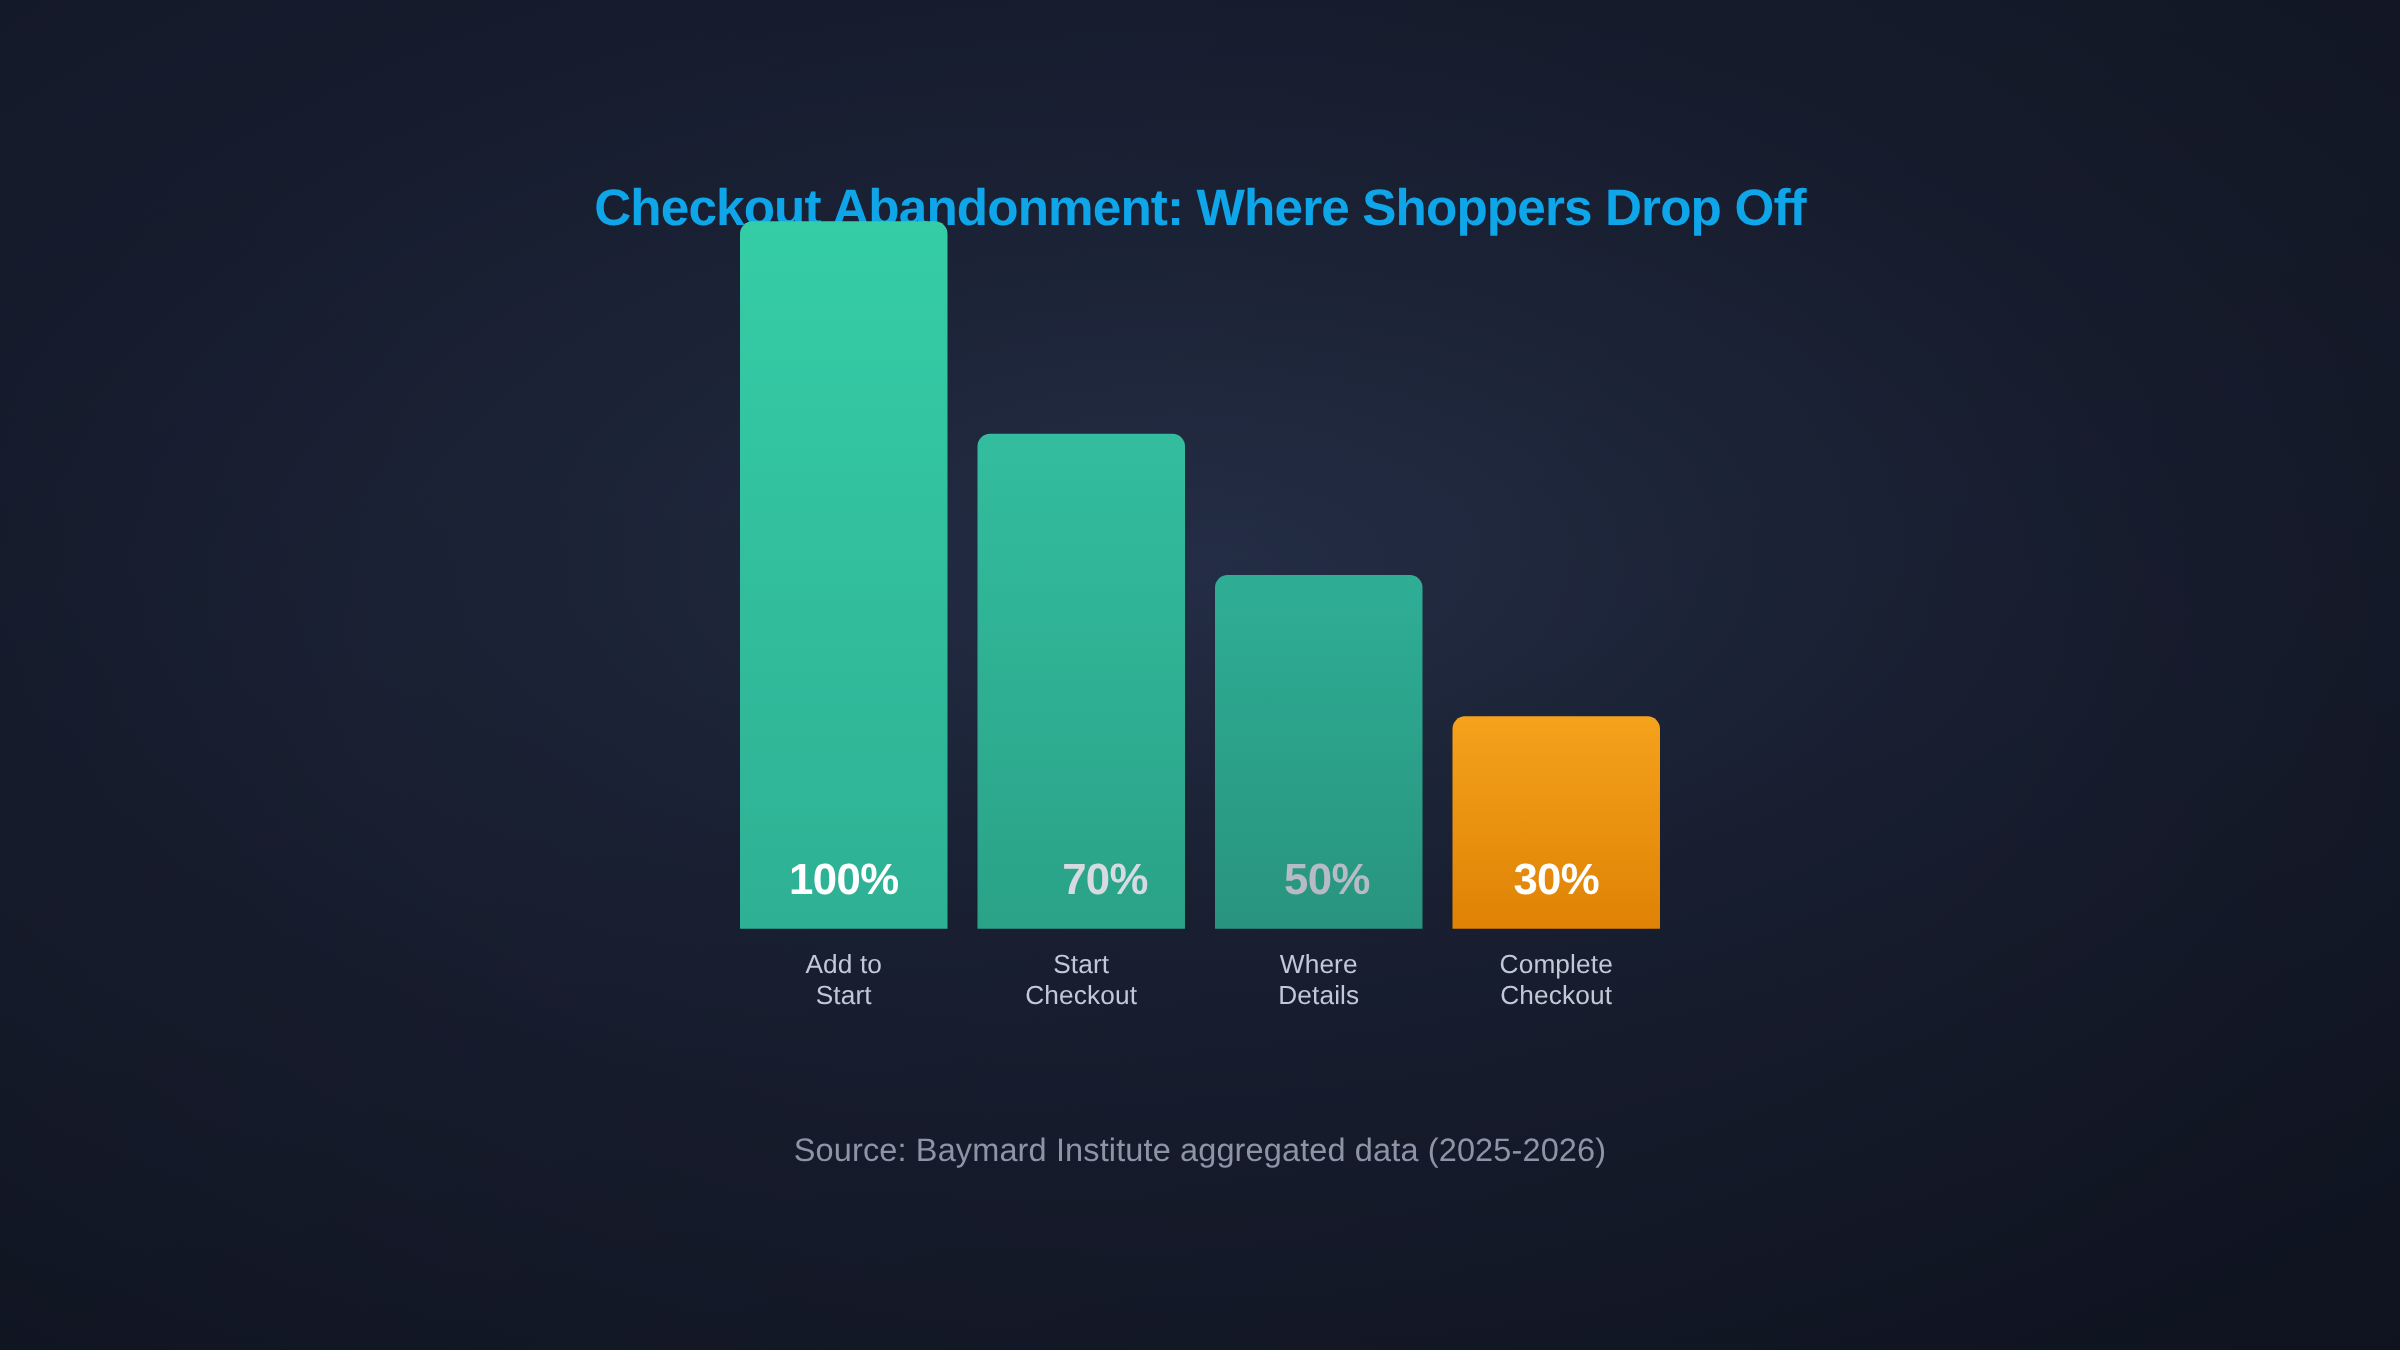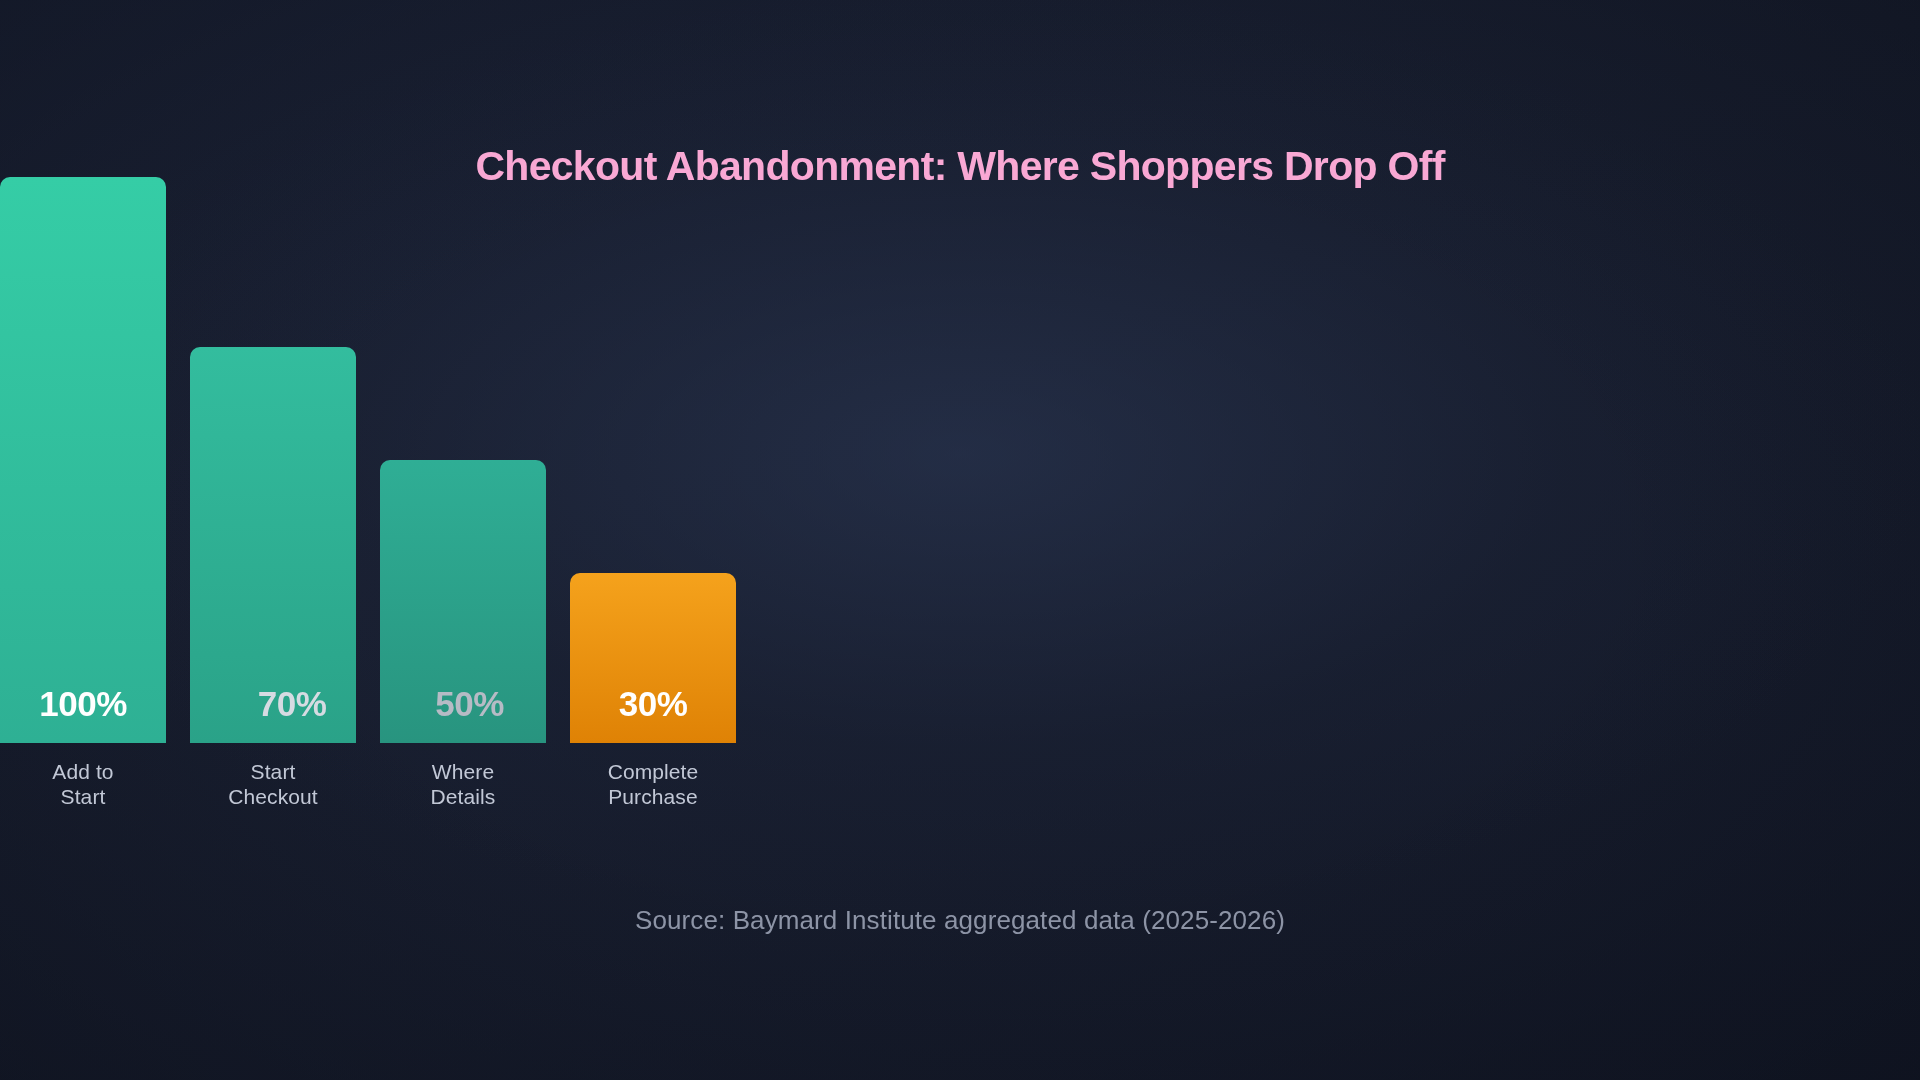--- a/index.html
+++ b/index.html
@@ -45,34 +45,35 @@
     align-items: center;
   }
 
   
   #chart-title {
     position: absolute;
     top: 0;
     left: 0;
     width: 1920px;
     text-align: center;
-    color: #f9a8d4;
+    color: #0ea5e9;
     font-size: 41px;
     font-weight: bold;
     letter-spacing: -0.7px;
     line-height: 1;
     white-space: nowrap;
   }
 
   
   #plot {
     position: absolute;
     left: 0;
     width: 1920px;
     display: flex;
+    justify-content: center;
     align-items: flex-end;
   }
 
   .bar-slot {
     display: flex;
     flex-direction: column;
     align-items: center;
     justify-content: flex-end;
   }
 
@@ -147,19 +148,19 @@
           <div class="bar-value" style="color: rgb(182, 187, 197); margin-left: 13px;">50%</div>
         </div>
         <div class="cat-label">Where
 Details</div>
       </div>
       <div class="bar-slot" style="width: 166px; height: auto; justify-content: flex-end; padding-bottom: 0px;">
         <div class="bar" style="width: 166px; height: 170px; background: linear-gradient(rgb(245, 162, 28) 0%, rgb(223, 130, 5) 100%);">
           <div class="bar-value" style="color: rgb(255, 255, 255);">30%</div>
         </div>
         <div class="cat-label">Complete
-Purchase</div>
+Checkout</div>
       </div>
     </div>
 
   <div id="source-note" style="top: 907px;">Source: Baymard Institute aggregated data (2025-2026)</div>
 
 </div>
 
 </body></html>

